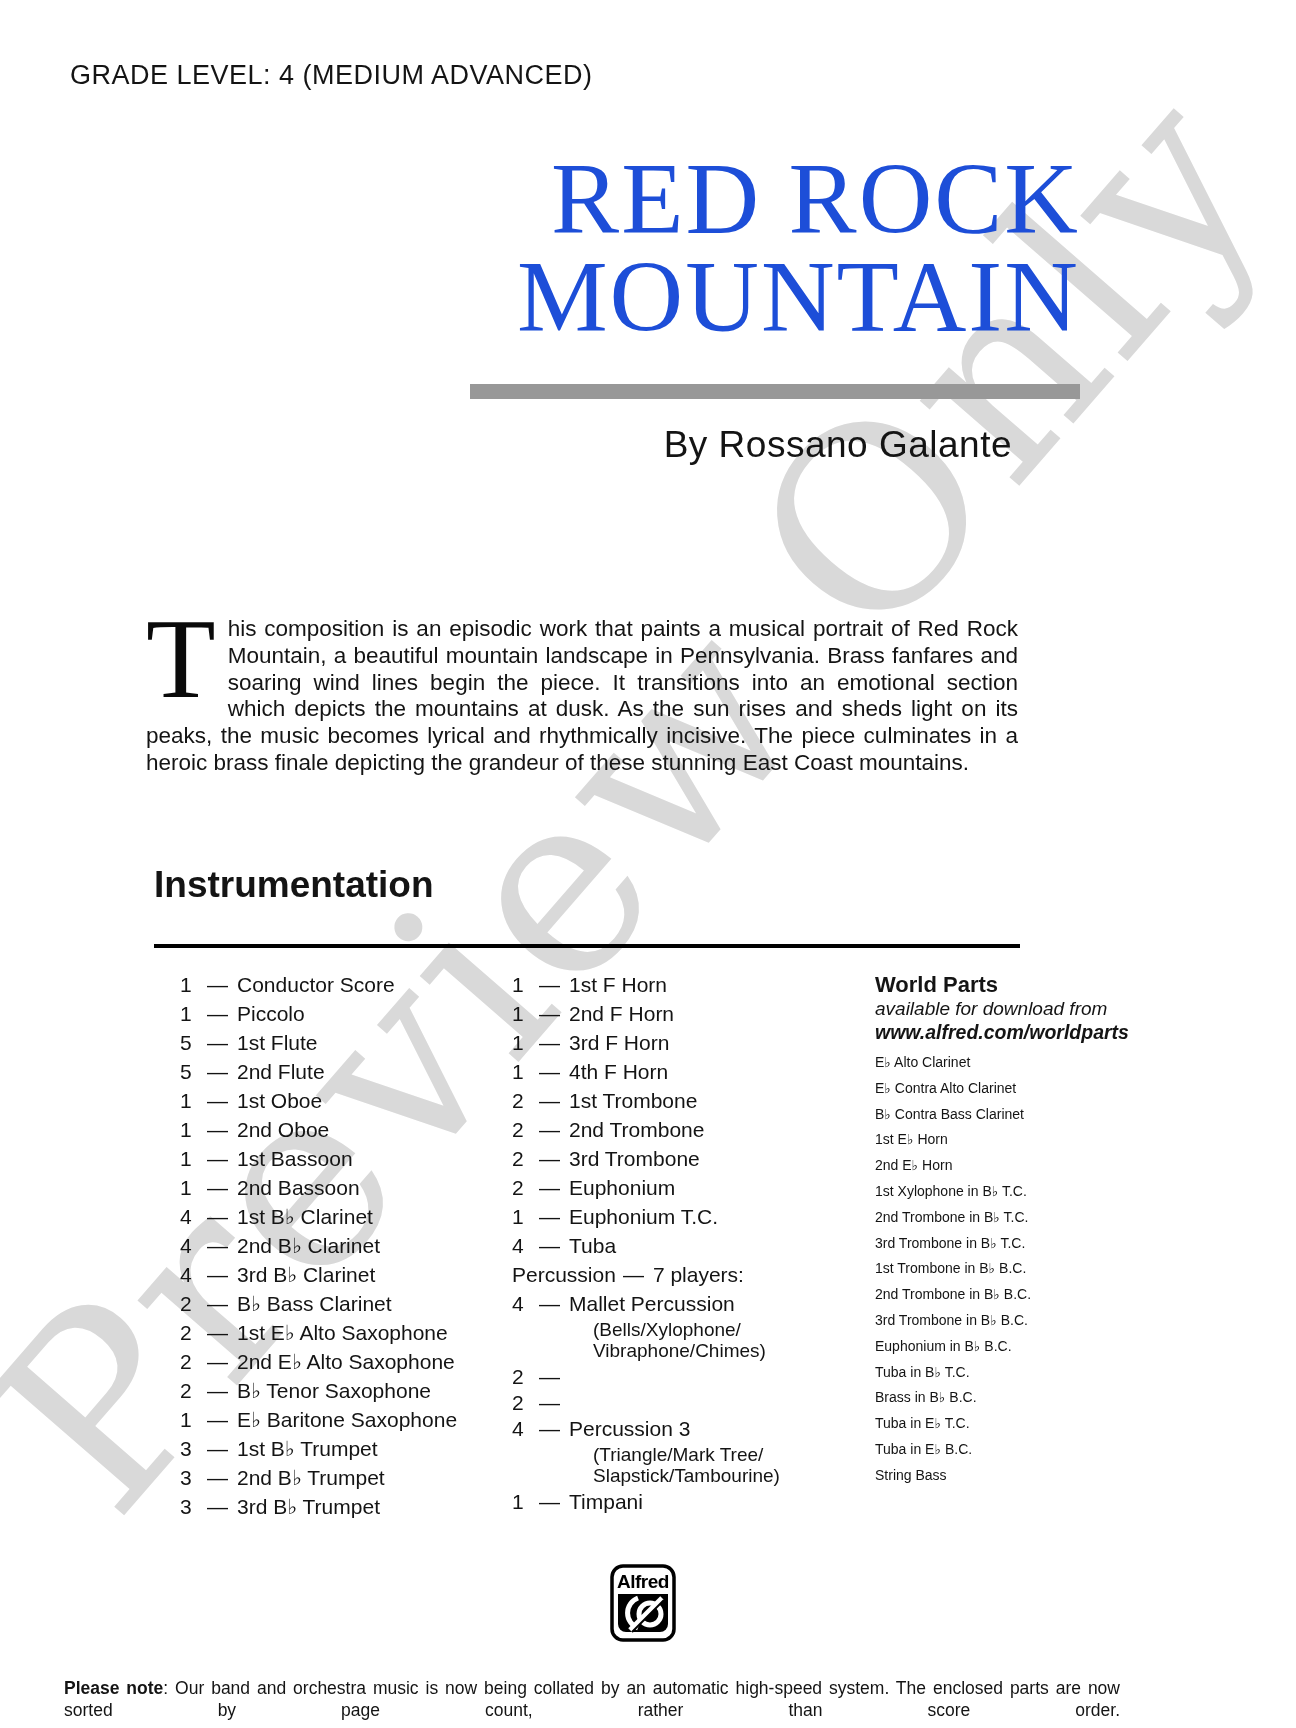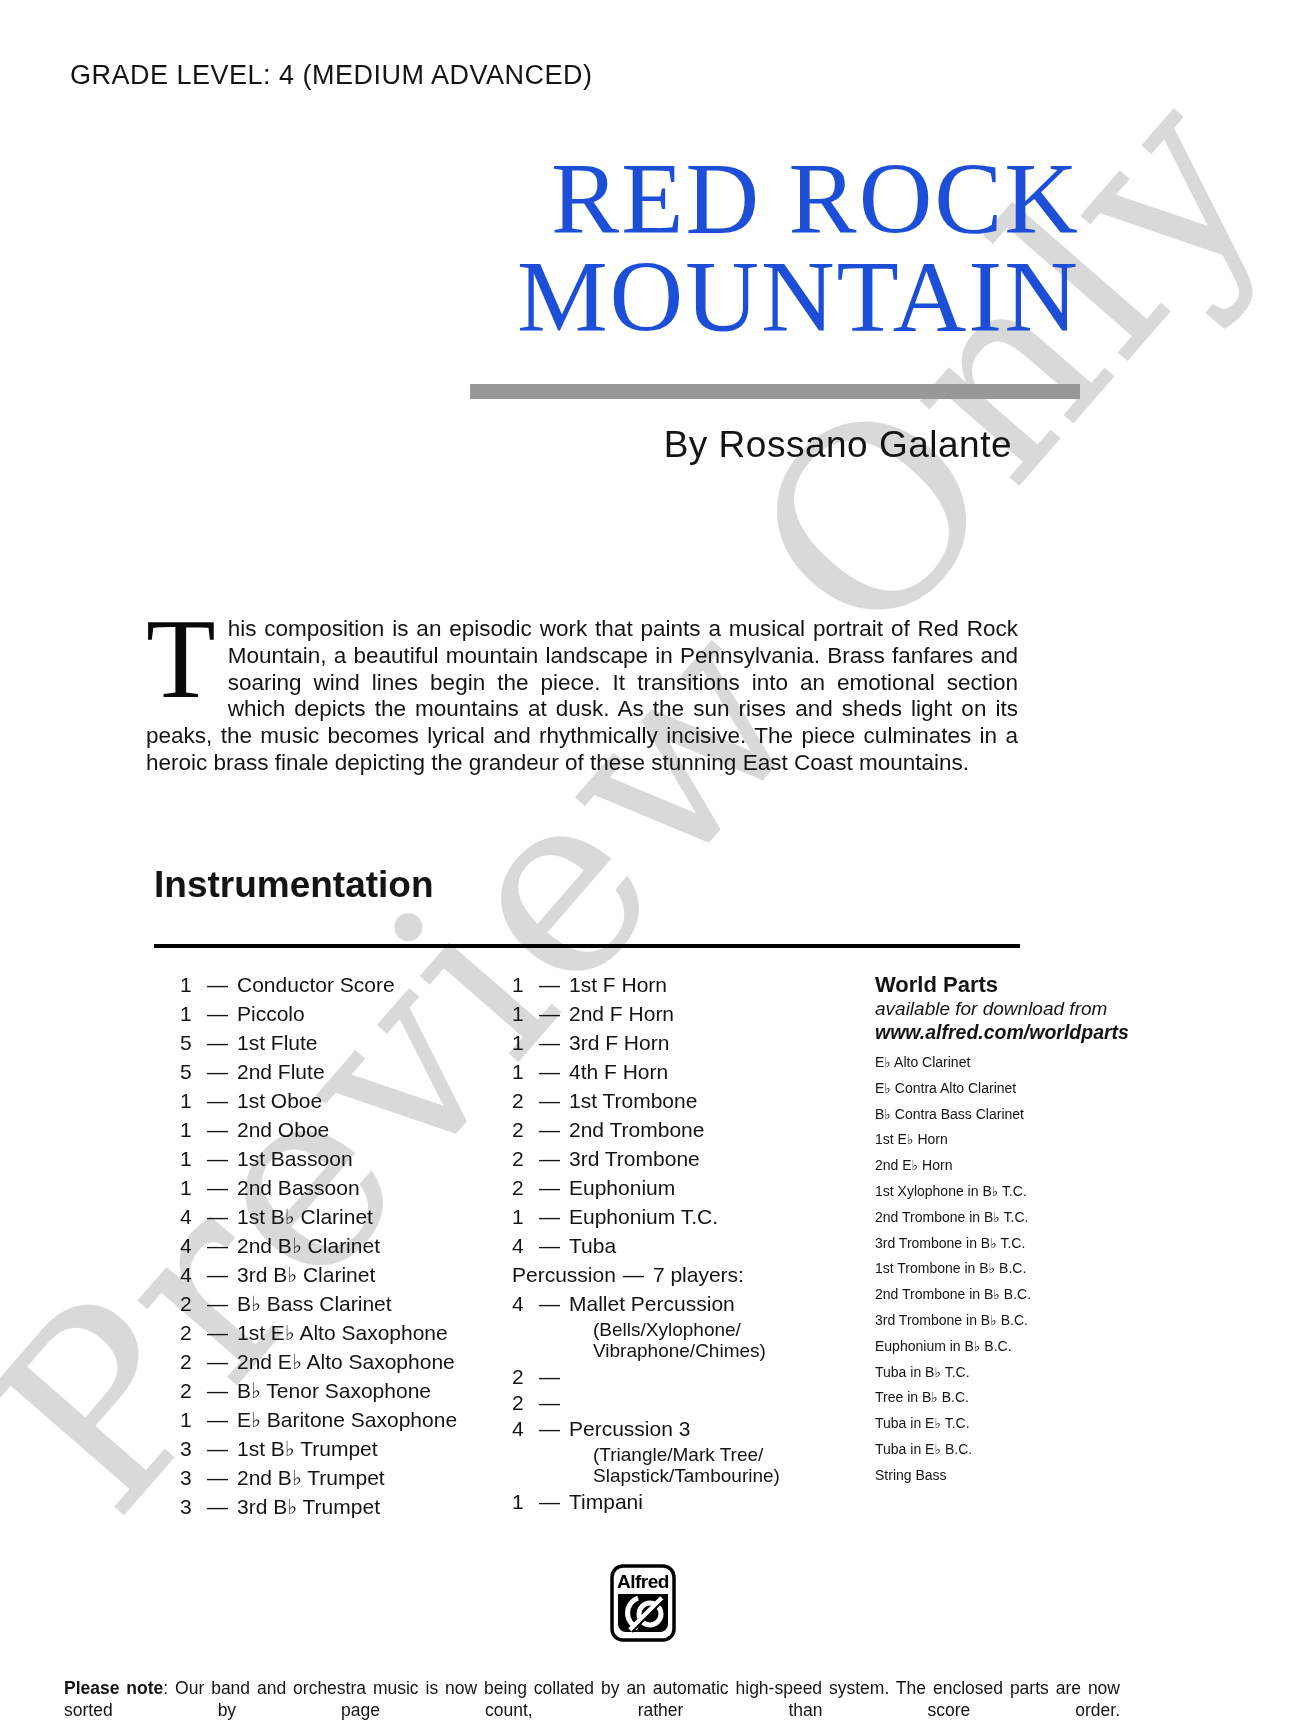--- a/index.html
+++ b/index.html
@@ -434,21 +434,21 @@
       <div class="wp-item">1st Trombone in B♭ B.C.</div>
 
       <div class="wp-item">2nd Trombone in B♭ B.C.</div>
 
       <div class="wp-item">3rd Trombone in B♭ B.C.</div>
 
       <div class="wp-item">Euphonium in B♭ B.C.</div>
 
       <div class="wp-item">Tuba in B♭ T.C.</div>
 
-      <div class="wp-item">Tree in B♭ B.C.</div>
+      <div class="wp-item">Brass in B♭ B.C.</div>
 
       <div class="wp-item">Tuba in E♭ T.C.</div>
 
       <div class="wp-item">Tuba in E♭ B.C.</div>
 
       <div class="wp-item">String Bass</div>
     </div>
 </div>
 
 <div class="layer logo">

